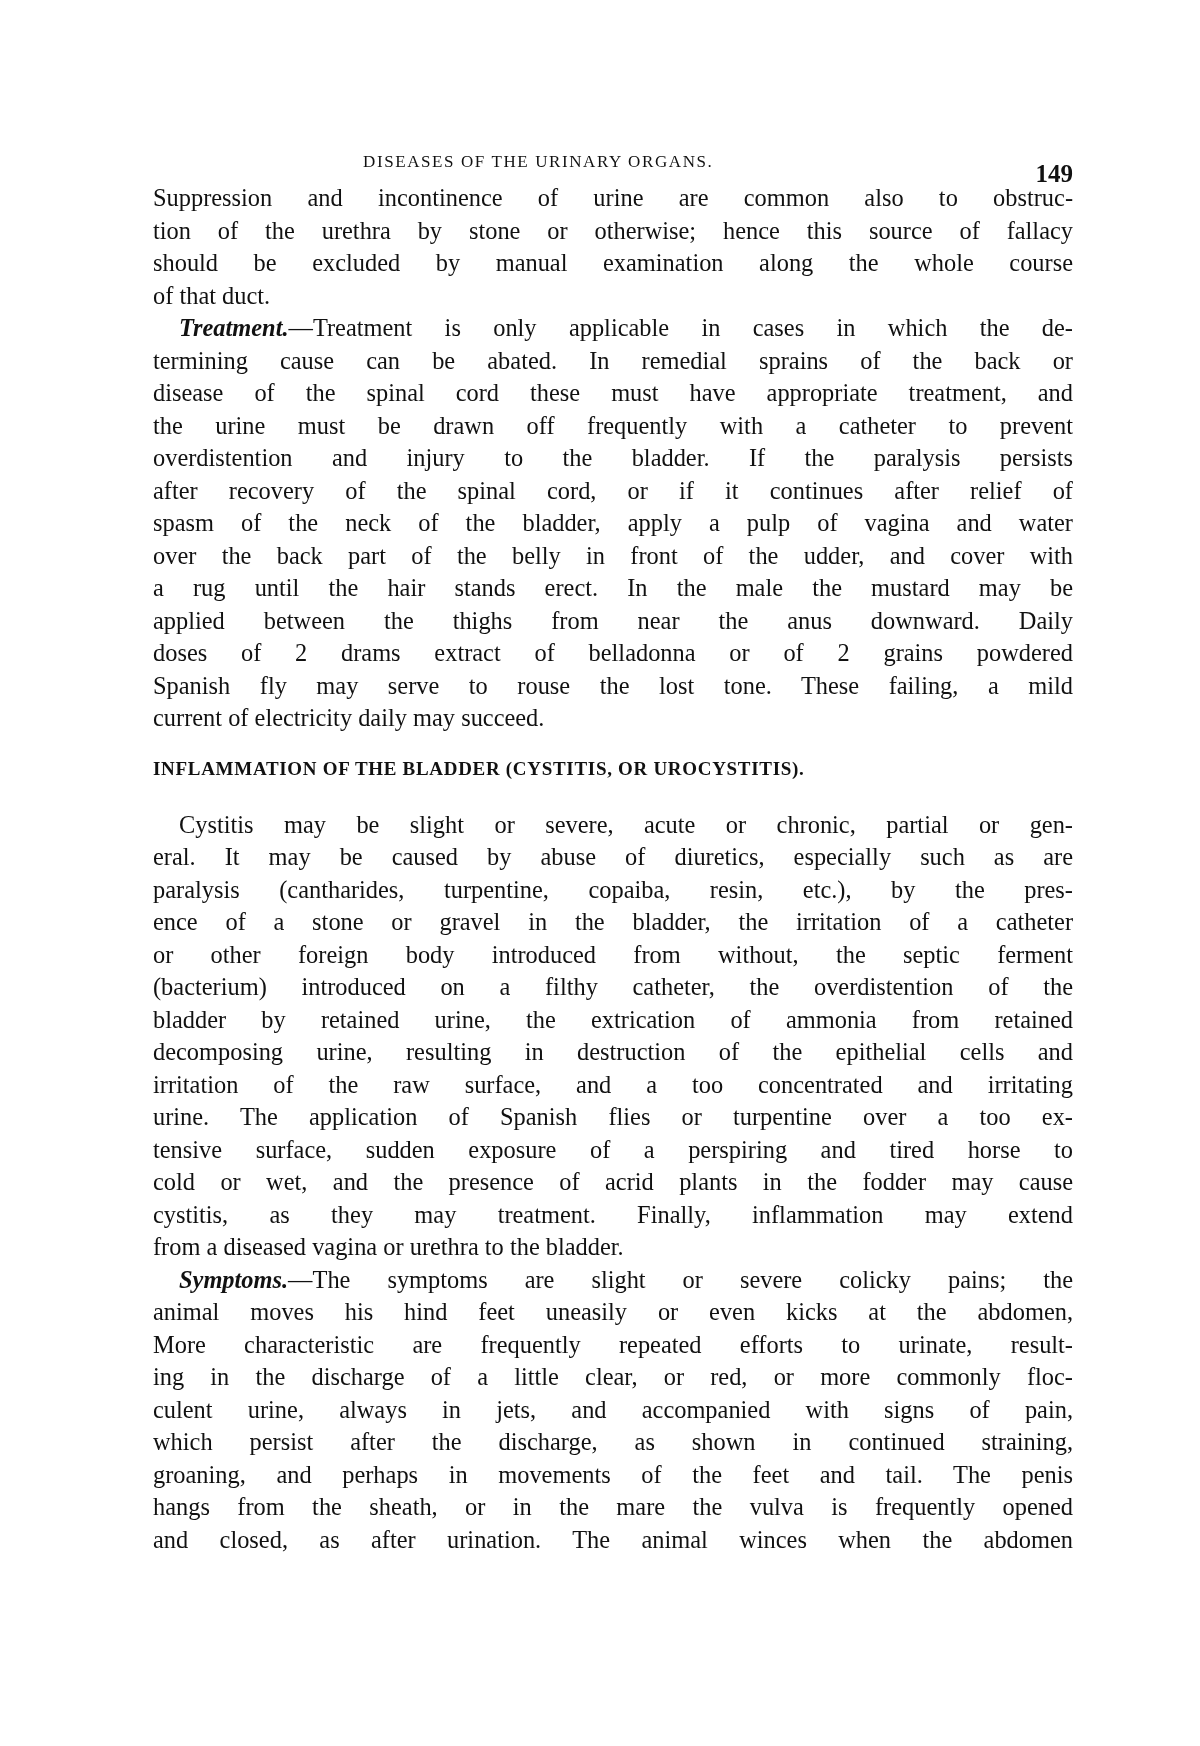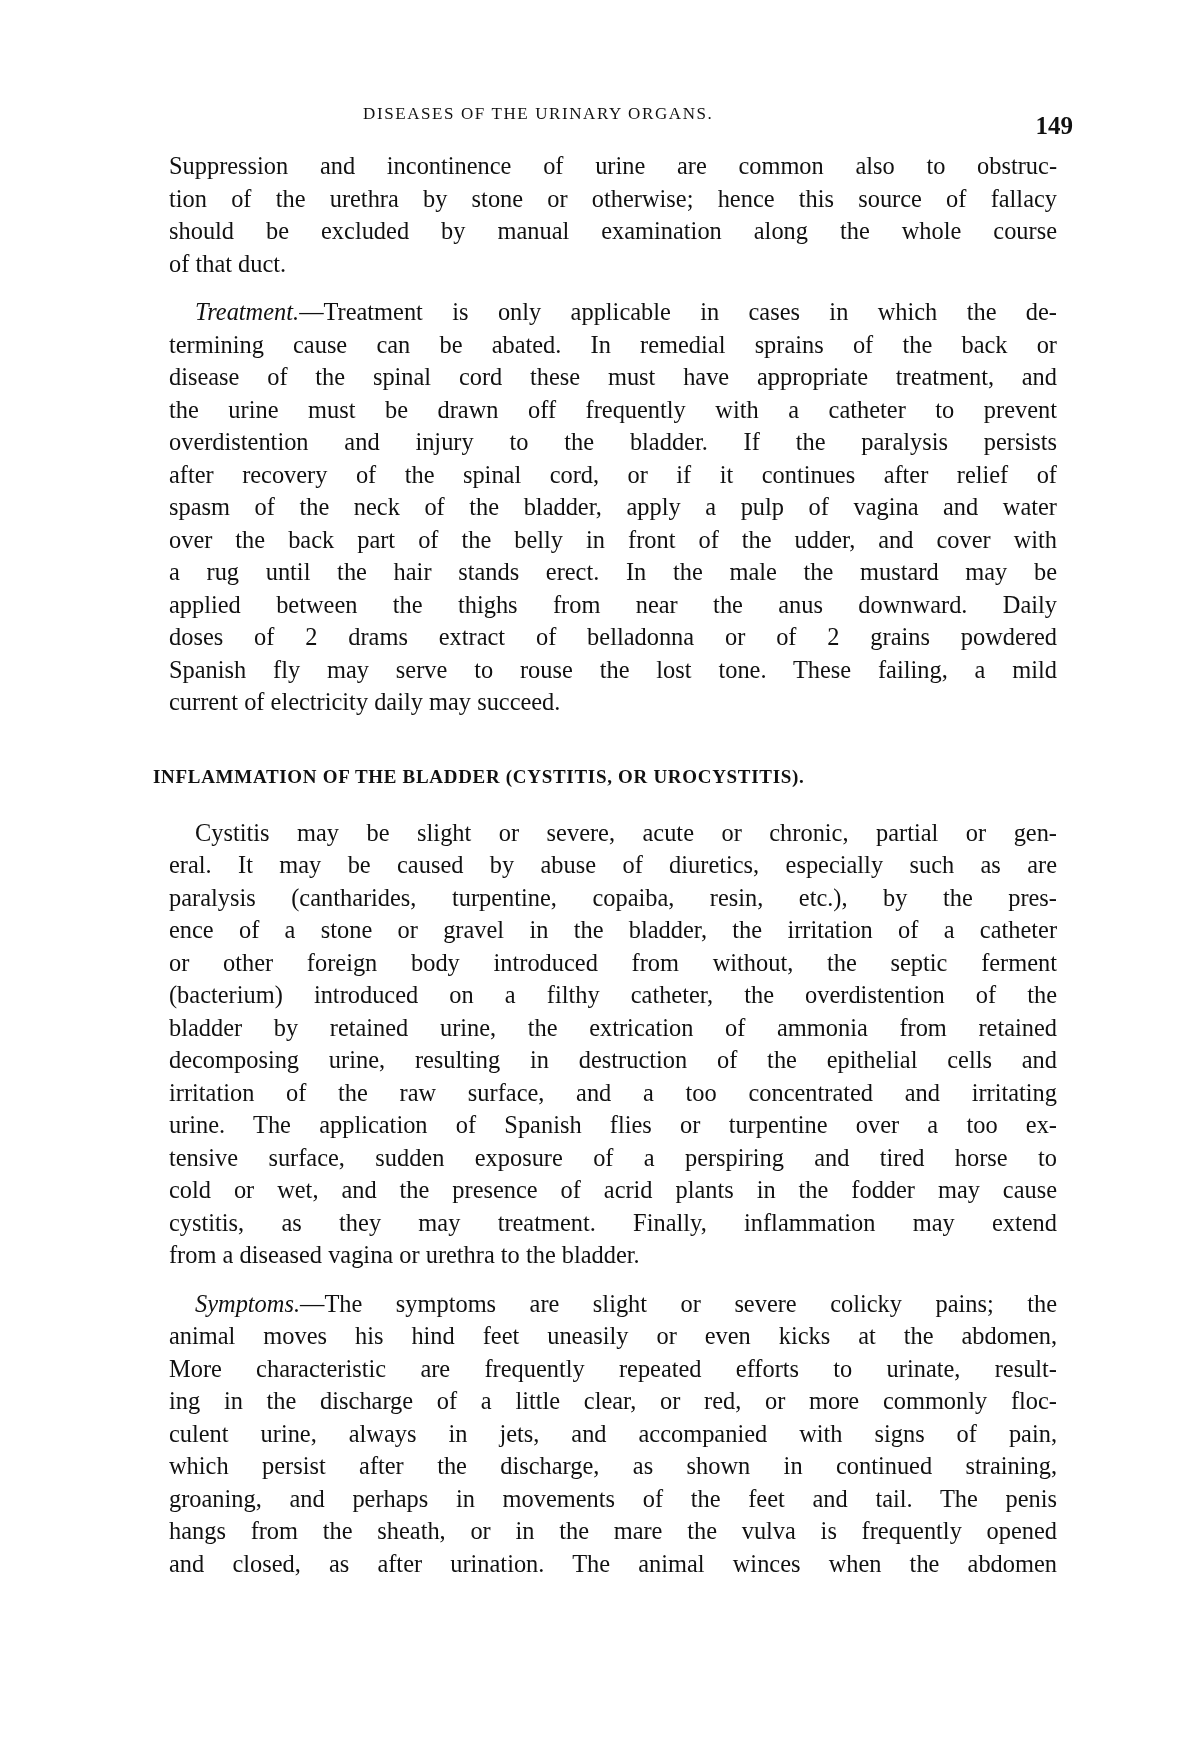--- a/index.html
+++ b/index.html
@@ -8,20 +8,21 @@
       position: absolute;
       left: 153px;
       top: 90px;
       width: 920px;
       color: #111111;
       font-family: "Liberation Serif", "DejaVu Serif", serif;
     }
     .running-head {
       position: relative;
       height: 44px;
+      margin-top: 48px;
     }
     .running-title {
       position: absolute;
       left: 210px;
       top: 14px;
       font-size: 17px;
       letter-spacing: 1.6px;
       text-transform: uppercase;
     }
     .page-number {
@@ -35,31 +36,31 @@
       font-size: 24.4px;
       line-height: 32.5px;
       height: 32.5px;
       white-space: nowrap;
       text-align: justify;
       text-align-last: justify;
       overflow: hidden;
     }
     .line.last { text-align-last: left; }
     .line.indent { padding-left: 26px; }
-    .it { font-style: italic; }
+    .it { font-style: italic; font-weight: bold; }
     .heading {
-      margin-top: 44px;
+      margin-top: 20px;
       margin-bottom: 26px;
       font-size: 19px;
       font-weight: bold;
       letter-spacing: 0.7px;
       white-space: nowrap;
       line-height: 28px;
     }
-    .para { margin: 16px; }
+    .para { margin: 0; }
   </style>
 </head>
 <body>
 
 <div class="page">
   <div class="running-head">
     <span class="running-title">DISEASES OF THE URINARY ORGANS.</span>
     <span class="page-number">149</span>
   </div>
 

